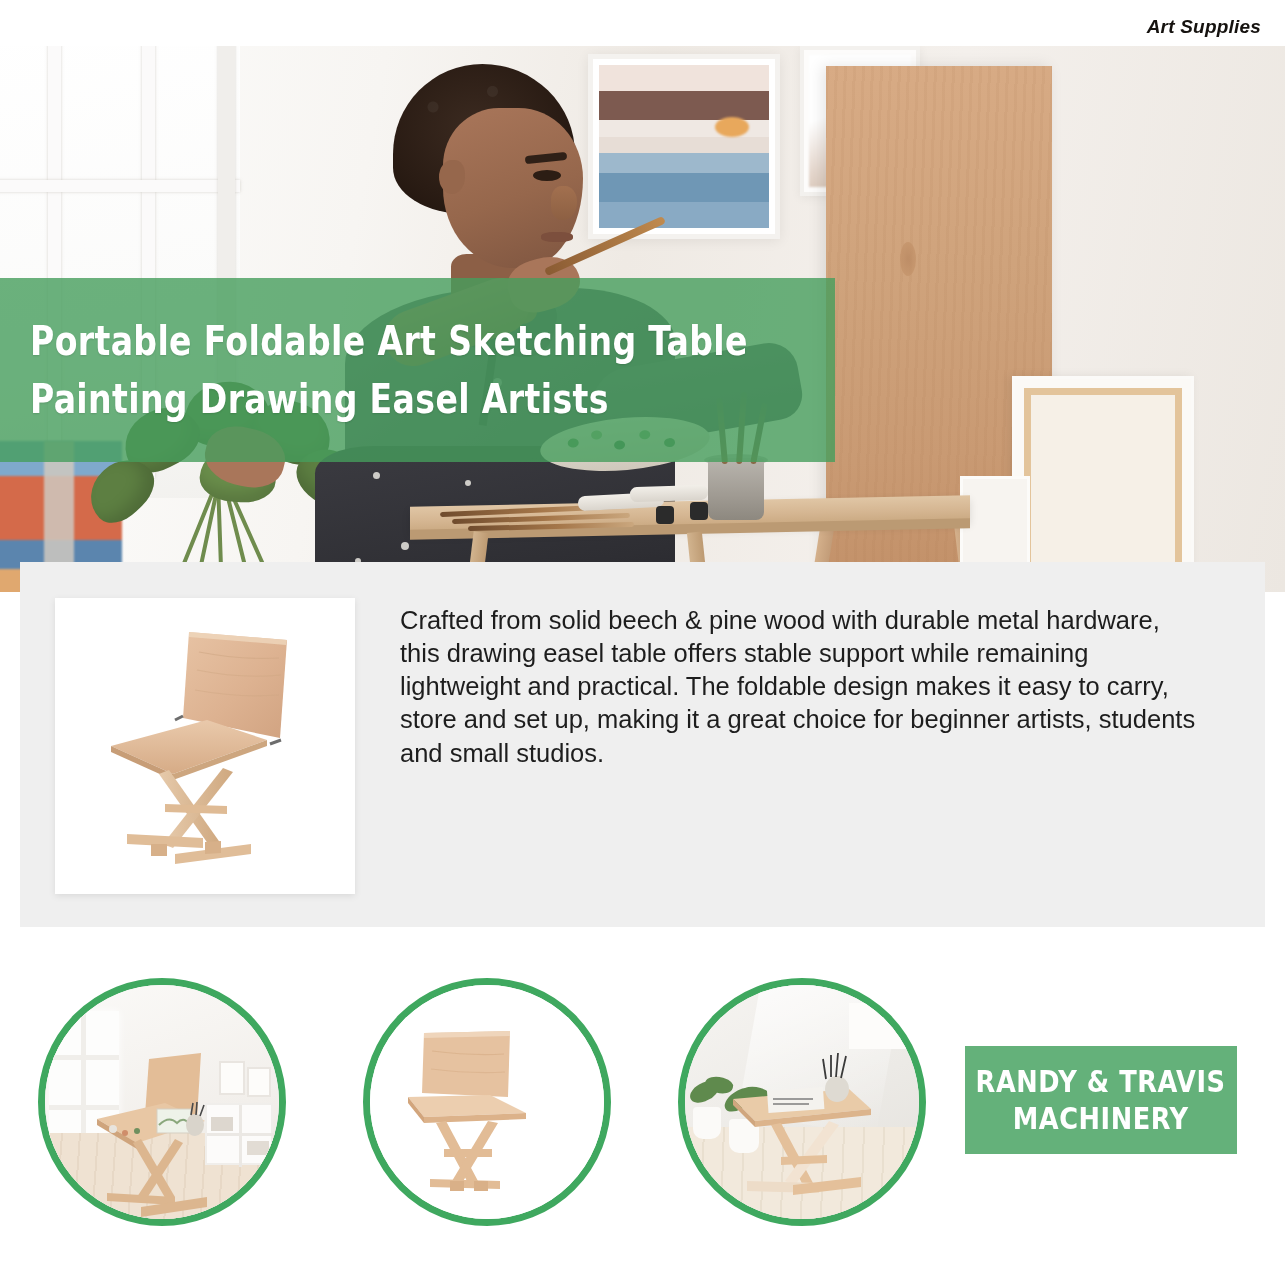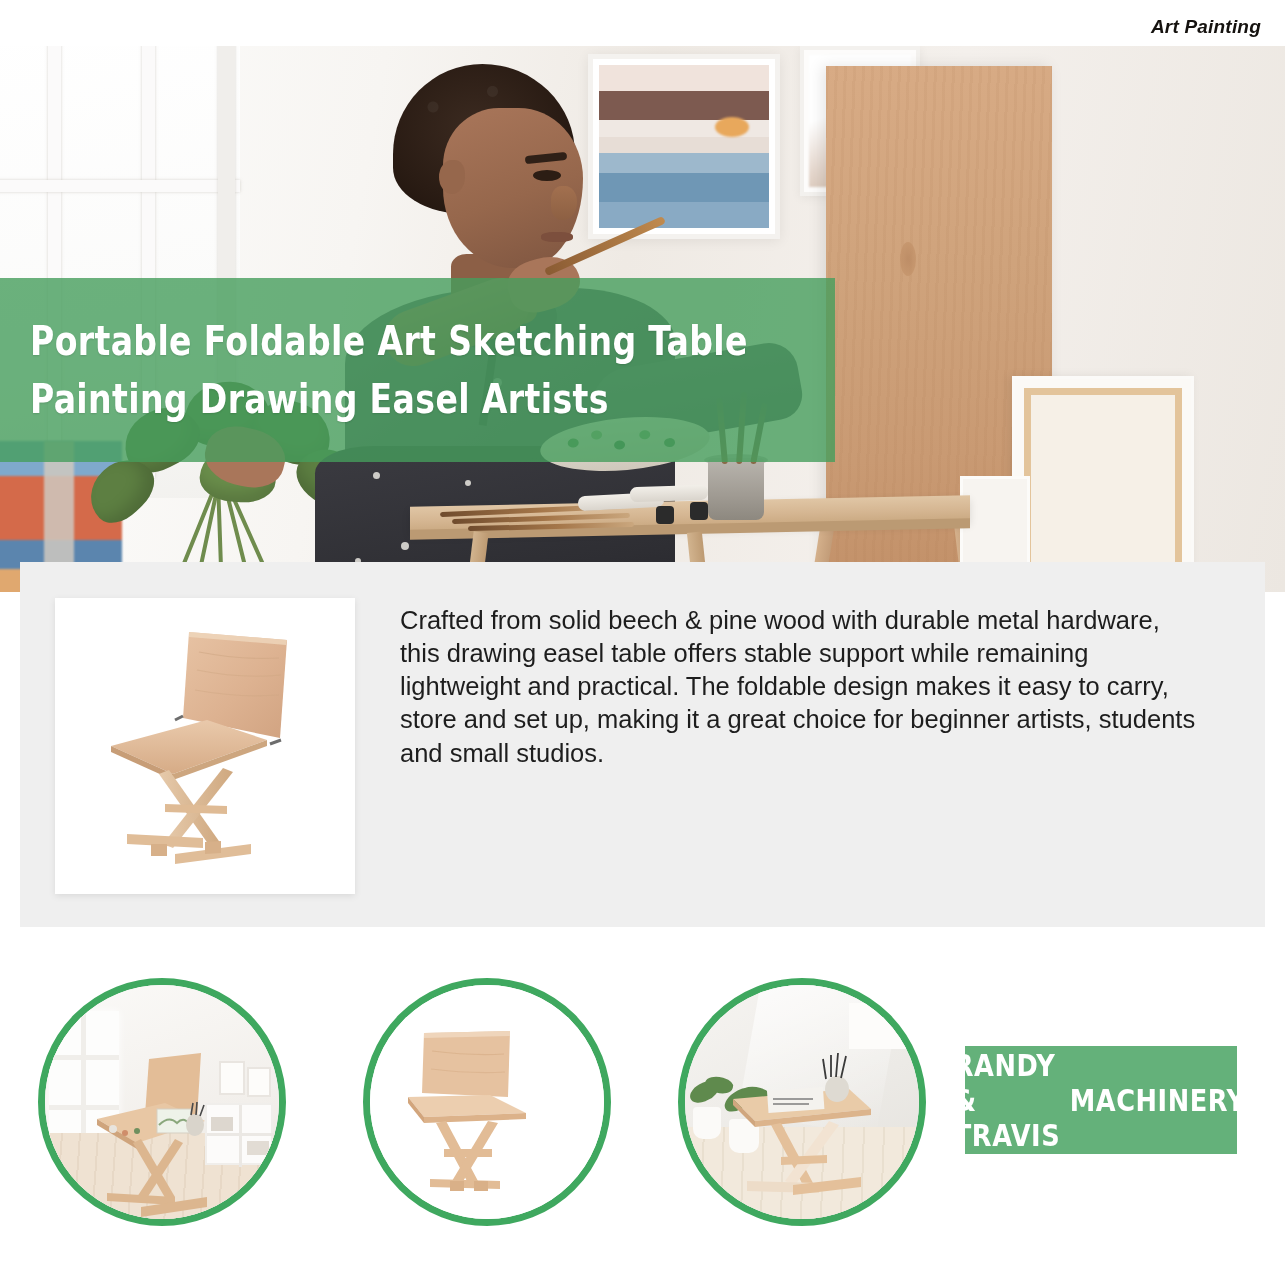--- a/index.html
+++ b/index.html
@@ -323,21 +323,21 @@
     background:linear-gradient(150deg,rgba(255,255,255,.85),rgba(255,255,255,0)); transform:rotate(10deg); }
   .s3-floor { position:absolute; left:0; bottom:0; width:100%; height:92px;
     background: repeating-linear-gradient(92deg,#f2e9dc 0 18px,#e9dfcf 18px 20px); }
   .s3-pot { position:absolute; background:#fbfaf8; border-radius:4px 4px 10px 10px; }
   .s3-leaf { position:absolute; background:#5f8a4d; border-radius:60% 40% 55% 45%; }
   .s3-mini-art { position:absolute; right:6px; top:18px; width:64px; height:46px; background:#fdfcfa; }
 
   
   .badge {
     position:absolute; left:965px; top:1046px; width:272px; height:108px;
-    background:#64b17a; display:flex; flex-direction:row;
+    background:#64b17a; display:flex; flex-direction:column;
     align-items:center; justify-content:center; gap:2px;
   }
   .badge-line {
     font-family:"Liberation Sans Narrow","DejaVu Sans Condensed","Liberation Sans", sans-serif;
     font-weight:700; font-size:30px; color:#ffffff; letter-spacing:.6px;
     transform: scaleX(0.95);
   }
 </style>
 </head>
 <body>
@@ -447,21 +447,21 @@
       <div class="cup-brush" style="left:736px; top:346px; height:72px; transform:rotate(4deg);"></div>
       <div class="cup-brush" style="left:750px; top:356px; height:62px; transform:rotate(11deg);"></div>
     </div>
 
     <div class="banner">
       <div class="banner-line">Portable Foldable Art Sketching Table</div>
       <div class="banner-line">Painting Drawing Easel Artists</div>
     </div>
   </div>
 
-  <div class="tag-art-supplies">Art Painting</div>
+  <div class="tag-art-supplies">Art Supplies</div>
 
   <div class="info-panel">
 
     <div class="prod-card">
       <svg class="easel-svg" width="300" height="296" viewBox="0 0 300 296">
         <defs>
           <linearGradient id="woodA" x1="0" y1="0" x2="1" y2="1">
             <stop offset="0%" stop-color="#e7c3a4"></stop>
             <stop offset="55%" stop-color="#ddb291"></stop>
             <stop offset="100%" stop-color="#d1a381"></stop>

